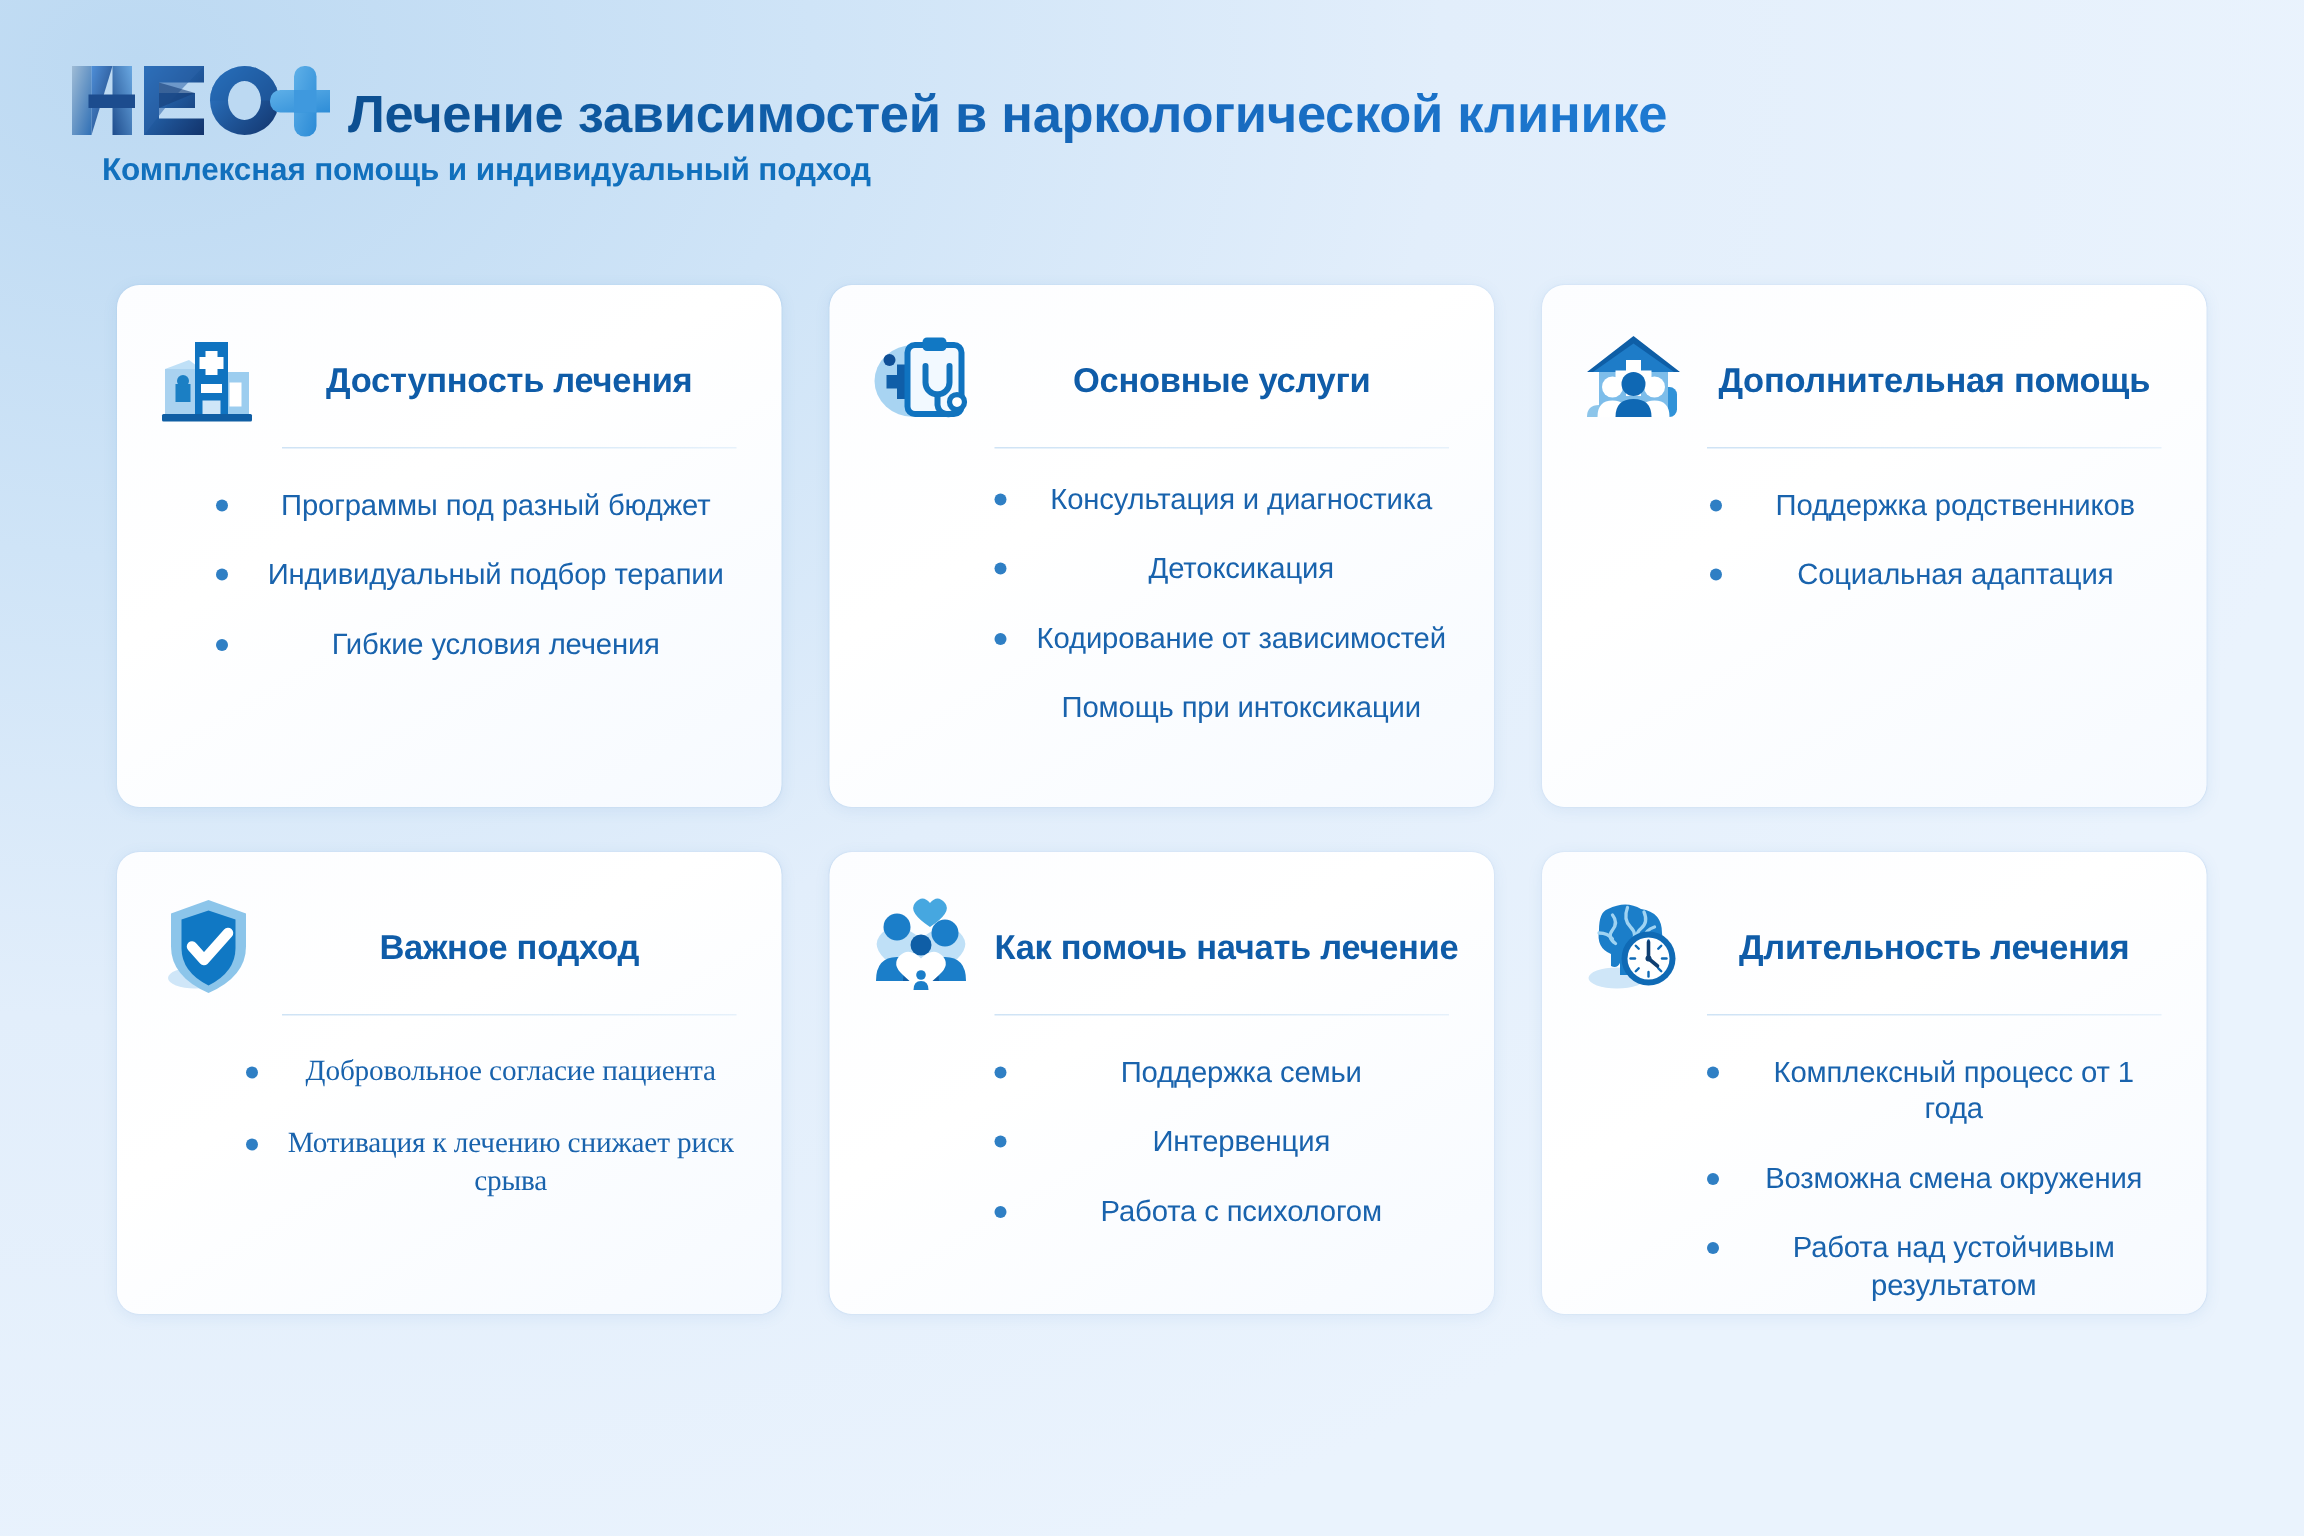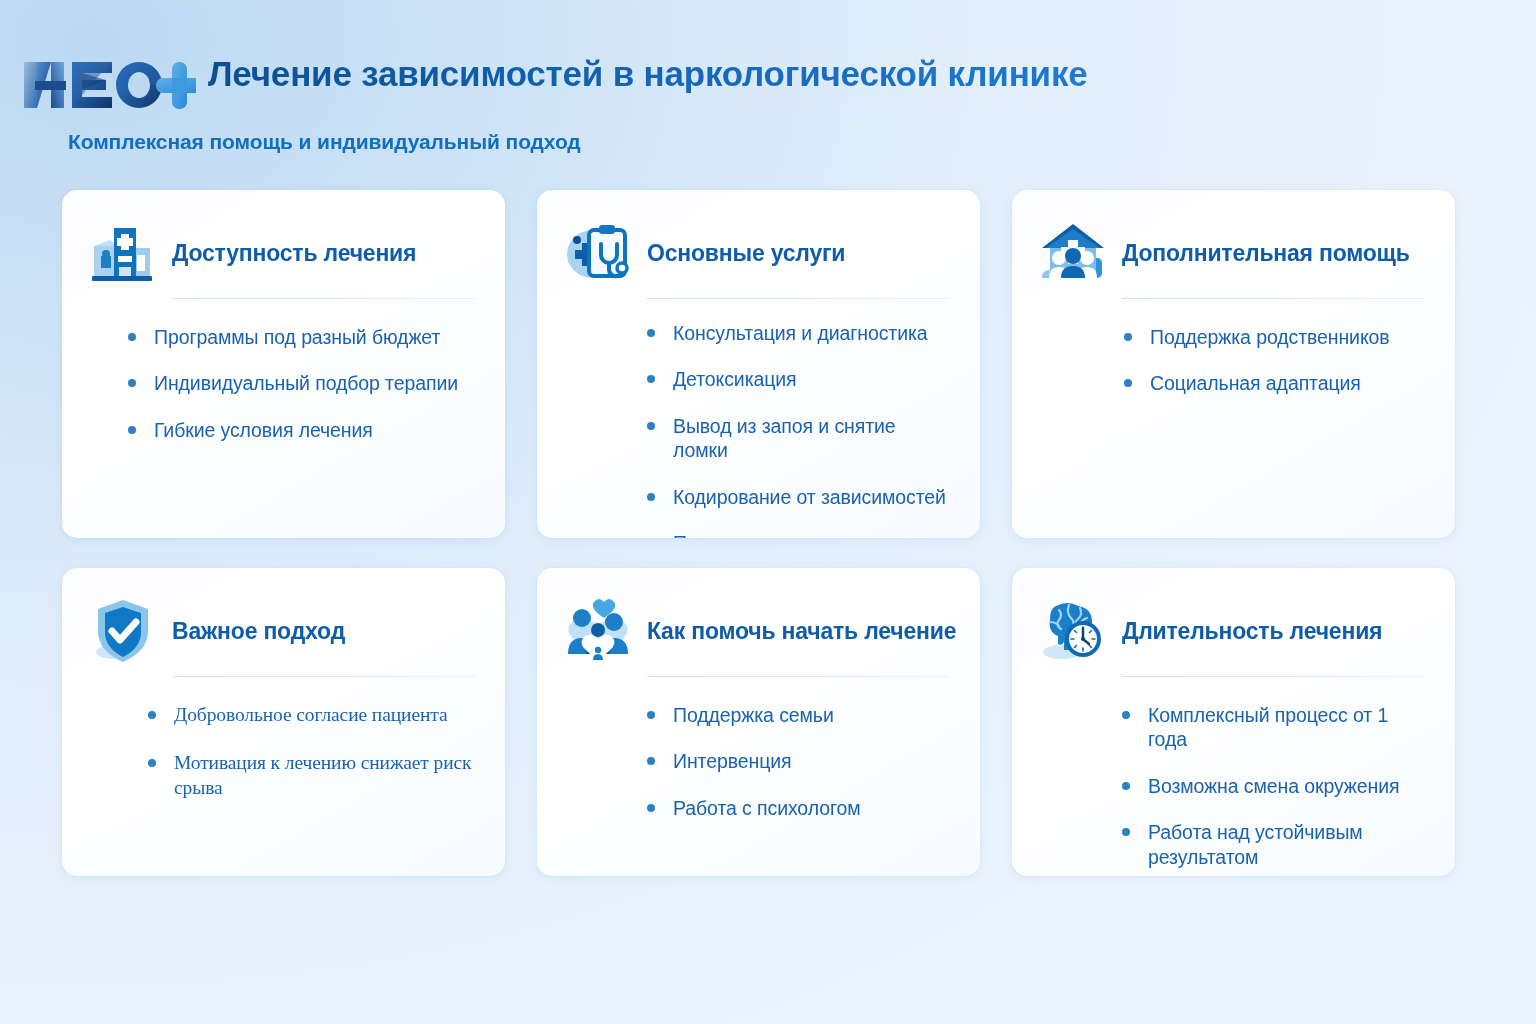--- a/index.html
+++ b/index.html
@@ -9,24 +9,23 @@
     font-family:"Liberation Sans","DejaVu Sans",sans-serif;
     background:
       radial-gradient(ellipse 1500px 1100px at 6% 4%, #bcd9f2 0%, #cfe4f7 30%, #e2eefb 58%, #eaf3fd 100%);
     overflow:hidden;
     position:relative;
   }
 
   
   .header {
     display:flex;
-    align-items:flex-start;
-    padding:28px 0 0 20px;
+    align-items:flex-end;
+    padding:28px 0 0 44px;
     height:96px;
-    margin-top:28px;
   }
   .logo {
     width:176px; height:58px;
     flex:0 0 auto;
     margin-right:12px;
   }
   .page-title {
     font-size:35px;
     font-weight:bold;
     letter-spacing:-0.2px;
@@ -46,27 +45,28 @@
     display:inline-block;
     font-size:21px;
     font-weight:bold;
     color:#1170bd;
     letter-spacing:-0.1px;
   }
 
   
   .grid {
     position:absolute;
-    left:62px; top:190px;
+    left:78px; top:190px;
     width:1412px;
     display:grid;
     grid-template-columns:443px 443px 443px;
     grid-template-rows:348px 308px;
     column-gap:32px;
     row-gap:30px;
+    text-align:center;
   }
   .card {
     background:linear-gradient(150deg,#fcfdff 0%,#ffffff 40%,#f6faff 100%);
     border-radius:15px;
     box-shadow:0 2px 10px rgba(70,130,190,0.10), 0 0 1px rgba(90,150,210,0.25);
     padding:26px 30px 20px 26px;
     position:relative;
     overflow:hidden;
   }
 
@@ -233,21 +233,20 @@
           <path d="M46 45 v7 a7 7 0 0 0 12 4" fill="none" stroke="#1273bd" stroke-width="4" stroke-linecap="round"></path>
           <circle cx="59" cy="50" r="5" fill="#ffffff" stroke="#1273bd" stroke-width="3.5"></circle>
         </svg>
       </div>
       <div class="card-title">Основные услуги</div>
     </div>
     <div class="divider"></div>
     <ul class="bullets">
       <li><span class="dot"></span><span>Консультация и диагностика</span></li>
       <li><span class="dot"></span><span>Детоксикация</span></li>
-      <li><span class="dot"></span><span>Вывод из запоя и снятие ломки</span></li>
       <li><span class="dot"></span><span>Кодирование от зависимостей</span></li>
       <li><span>Помощь при интоксикации</span></li>
     </ul>
   </div>
 
   <div class="card" data-card="2">
     <div class="card-head">
       <div class="card-icon">
         <svg viewBox="0 0 70 70" xmlns="http://www.w3.org/2000/svg">
           <path d="M4 60 q0-8 8-8 h6 v8 z" fill="#8cc5ea"></path>

